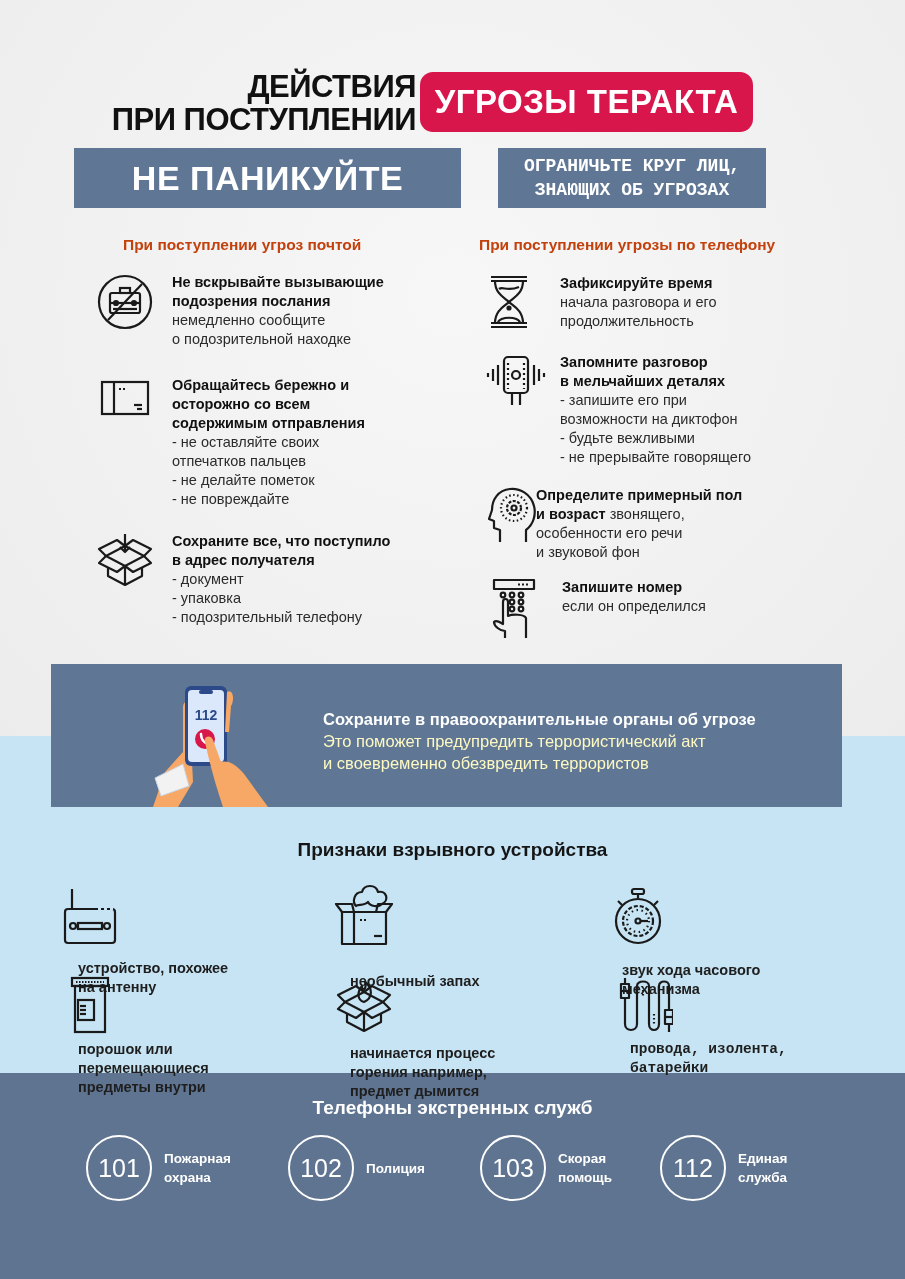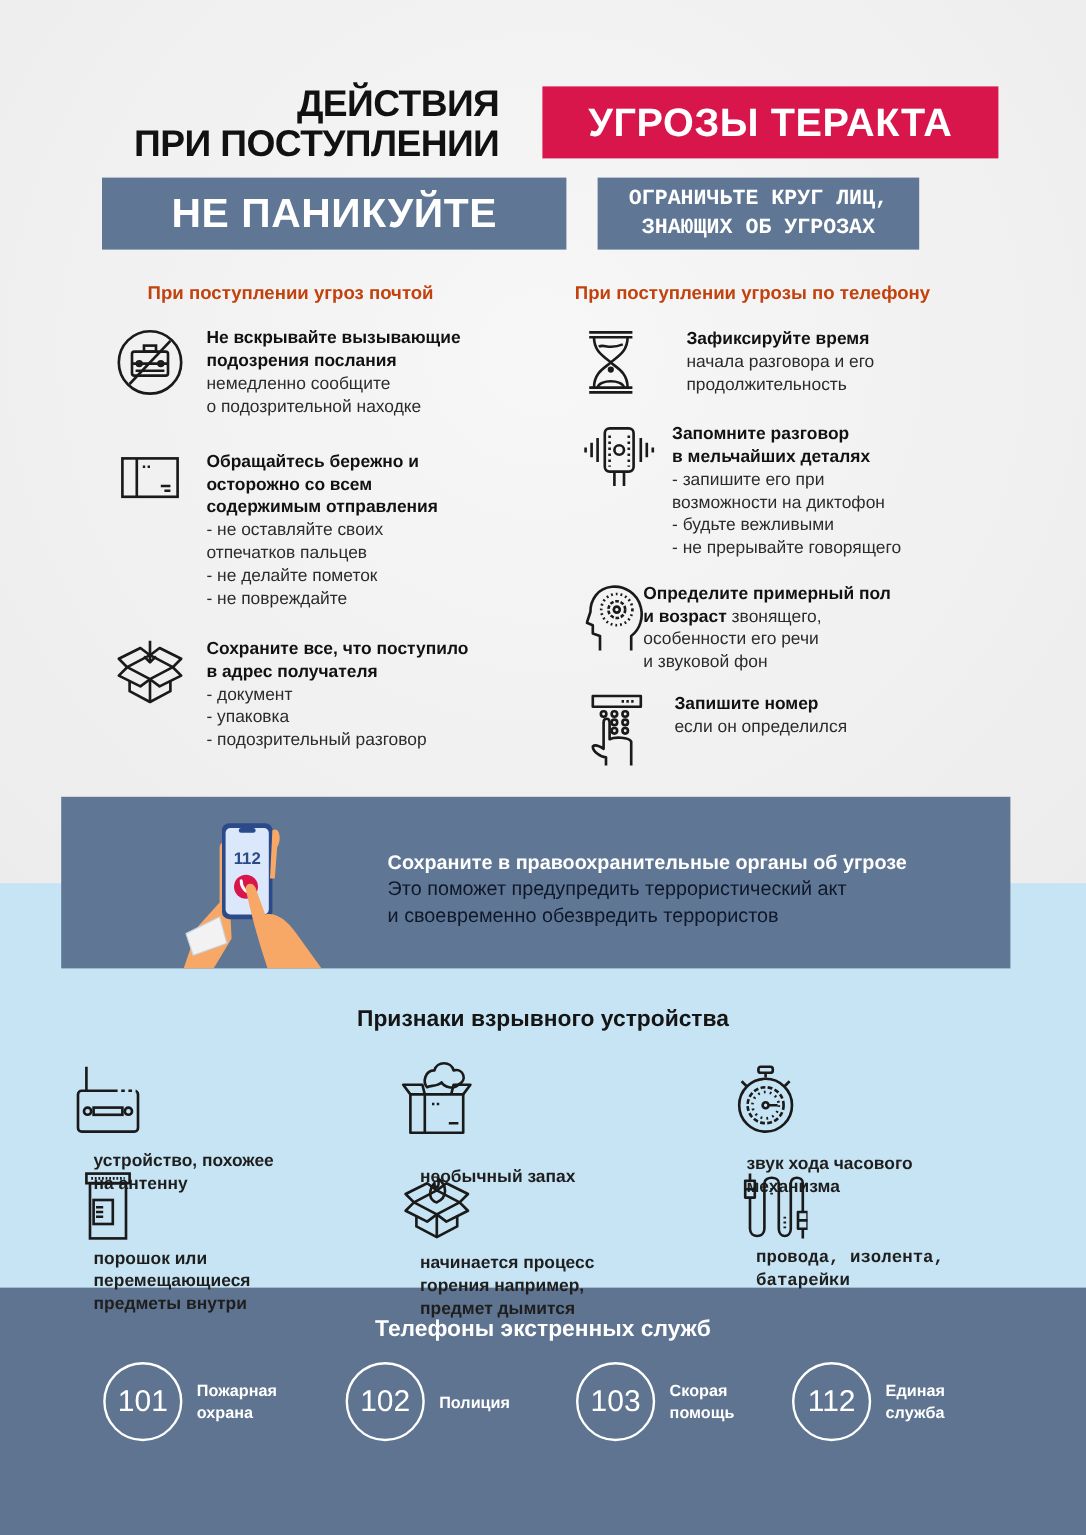--- a/index.html
+++ b/index.html
@@ -15,48 +15,48 @@
   .bg-mid { position: absolute; left: 0; top: 736px; width: 905px; height: 337px; background: #c6e4f3; }
   .bg-foot { position: absolute; left: 0; top: 1073px; width: 905px; height: 206px; background: #5f7490; }
 
   
   .title-left {
     position: absolute; left: 80px; top: 70px; width: 336px; text-align: right;
     font-family: "Liberation Sans", sans-serif; font-weight: 700; font-size: 31px;
     line-height: 33px; color: #111; letter-spacing: -0.5px;
   }
   .title-red {
-    position: absolute; left: 452px; top: 72px; width: 380px; height: 60px;
+    position: absolute; left: 420px; top: 72px; width: 333px; height: 60px;
     background: #d8164c; color: #fff; font-weight: 700; font-size: 33px;
-    display: flex; align-items: center; justify-content: center; letter-spacing: 0.5px;
+    display: flex; align-items: center; justify-content: center; letter-spacing: 0.5px; border-radius: 13px;
   }
   .box-blue {
     position: absolute; top: 148px; height: 60px; background: #5f7794; color: #fff;
     font-weight: 700; display: flex; align-items: center; justify-content: center; text-align: center;
   }
-  .box-left { left: 85px; width: 387px; font-size: 34px; letter-spacing: 0.5px; }
+  .box-left { left: 74px; width: 387px; font-size: 34px; letter-spacing: 0.5px; }
   .box-right { left: 498px; width: 268px; font-size: 18px; line-height: 24px; font-family: Liberation Mono, monospace; }
 
   .col-head { position: absolute; top: 236px; font-weight: 700; font-size: 15.5px; color: #c2410c; }
 
   .item { position: absolute; display: flex; align-items: flex-start; }
   .item .ico { width: 62px; flex: none; display: flex; justify-content: center; }
   .item .txt { font-size: 14.5px; line-height: 19px; color: #2b2b2b; }
   .item .txt b { font-weight: 700; color: #111; display: block; }
   .item .txt span { display: block; }
   .item .txt .inline-b { display: inline; font-weight: 700; color: #111; }
   .item .txt .inline { display: inline; }
 
   
   .banner {
     position: absolute; left: 51px; top: 664px; width: 791px; height: 143px; background: #5f7794;
   }
   .banner-text { position: absolute; left: 272px; top: 44px; color: #fff; font-size: 16.5px; line-height: 22px; }
   .banner-text b { display: block; font-weight: 700; }
-  .banner-text span { display: block; color: #0f172a; }
+  .banner-text span { display: block; color: #fef9c3; }
 
   .signs-title { position: absolute; left: 0; top: 839px; width: 905px; text-align: center;
     font-weight: 700; font-size: 19px; color: #151515; }
   .sign { position: absolute; display: flex; align-items: flex-start; flex-direction: column; }
   .sign .ico { width: 60px; flex: none; display: flex; justify-content: center; }
   .sign .txt { font-size: 14.5px; line-height: 19px; color: #1e1e1e; font-weight: 700; margin-left: 14px; }
   .sign .txt span { display: block; }
 
   .foot-title { position: absolute; left: 0; top: 1097px; width: 905px; text-align: center;
     color: #fff; font-weight: 700; font-size: 19px; }
@@ -141,41 +141,41 @@
       <line x1="29" y1="34" x2="29" y2="53"></line>
       <line x1="29" y1="2" x2="29" y2="20"></line>
       <polyline points="24,15 29,20 34,15"></polyline>
     </svg>
   </div>
   <div class="txt" style="margin-left:16px;">
     <b>Сохраните все, что поступило</b>
     <b>в адрес получателя</b>
     <span>- документ</span>
     <span>- упаковка</span>
-    <span>- подозрительный разговор</span>
+    <span>- подозрительный телефону</span>
   </div>
 </div>
 
 <div class="col-head" style="left:479px;">При поступлении угрозы по телефону</div>
 
 <div class="item" style="left:486px; top:274px;">
   <div class="ico" style="width:46px;">
     <svg width="40" height="56" viewBox="0 0 40 56" fill="none" stroke="#1a1a1a" stroke-width="2.2" stroke-linejoin="round">
       <line x1="2" y1="3" x2="38" y2="3"></line>
         <line x1="2" y1="7" x2="38" y2="7"></line>
       <line x1="2" y1="49" x2="38" y2="49"></line>
         <line x1="2" y1="53" x2="38" y2="53"></line>
       <path d="M6 7 C6 20 16 24 20 28 C24 24 34 20 34 7"></path>
       <path d="M6 49 C6 36 16 32 20 28 C24 32 34 36 34 49"></path>
       <path d="M10 15 C14 12 18 18 30 13"></path>
       <circle cx="20" cy="34" r="1.5" fill="#1a1a1a"></circle>
       <path d="M9 49 C10 42 30 42 31 49"></path>
     </svg>
   </div>
-  <div class="txt" style="margin-left:40px;">
+  <div class="txt" style="margin-left:28px;">
     <b>Зафиксируйте время</b>
     <span>начала разговора и его</span>
     <span>продолжительность</span>
   </div>
 </div>
 
 <div class="item" style="left:486px; top:353px;">
   <div class="ico" style="width:60px;">
     <svg width="60" height="56" viewBox="0 0 60 56" fill="none" stroke="#1a1a1a" stroke-width="2.2" stroke-linejoin="round">
       <rect x="18" y="4" width="24" height="36" rx="4"></rect>

